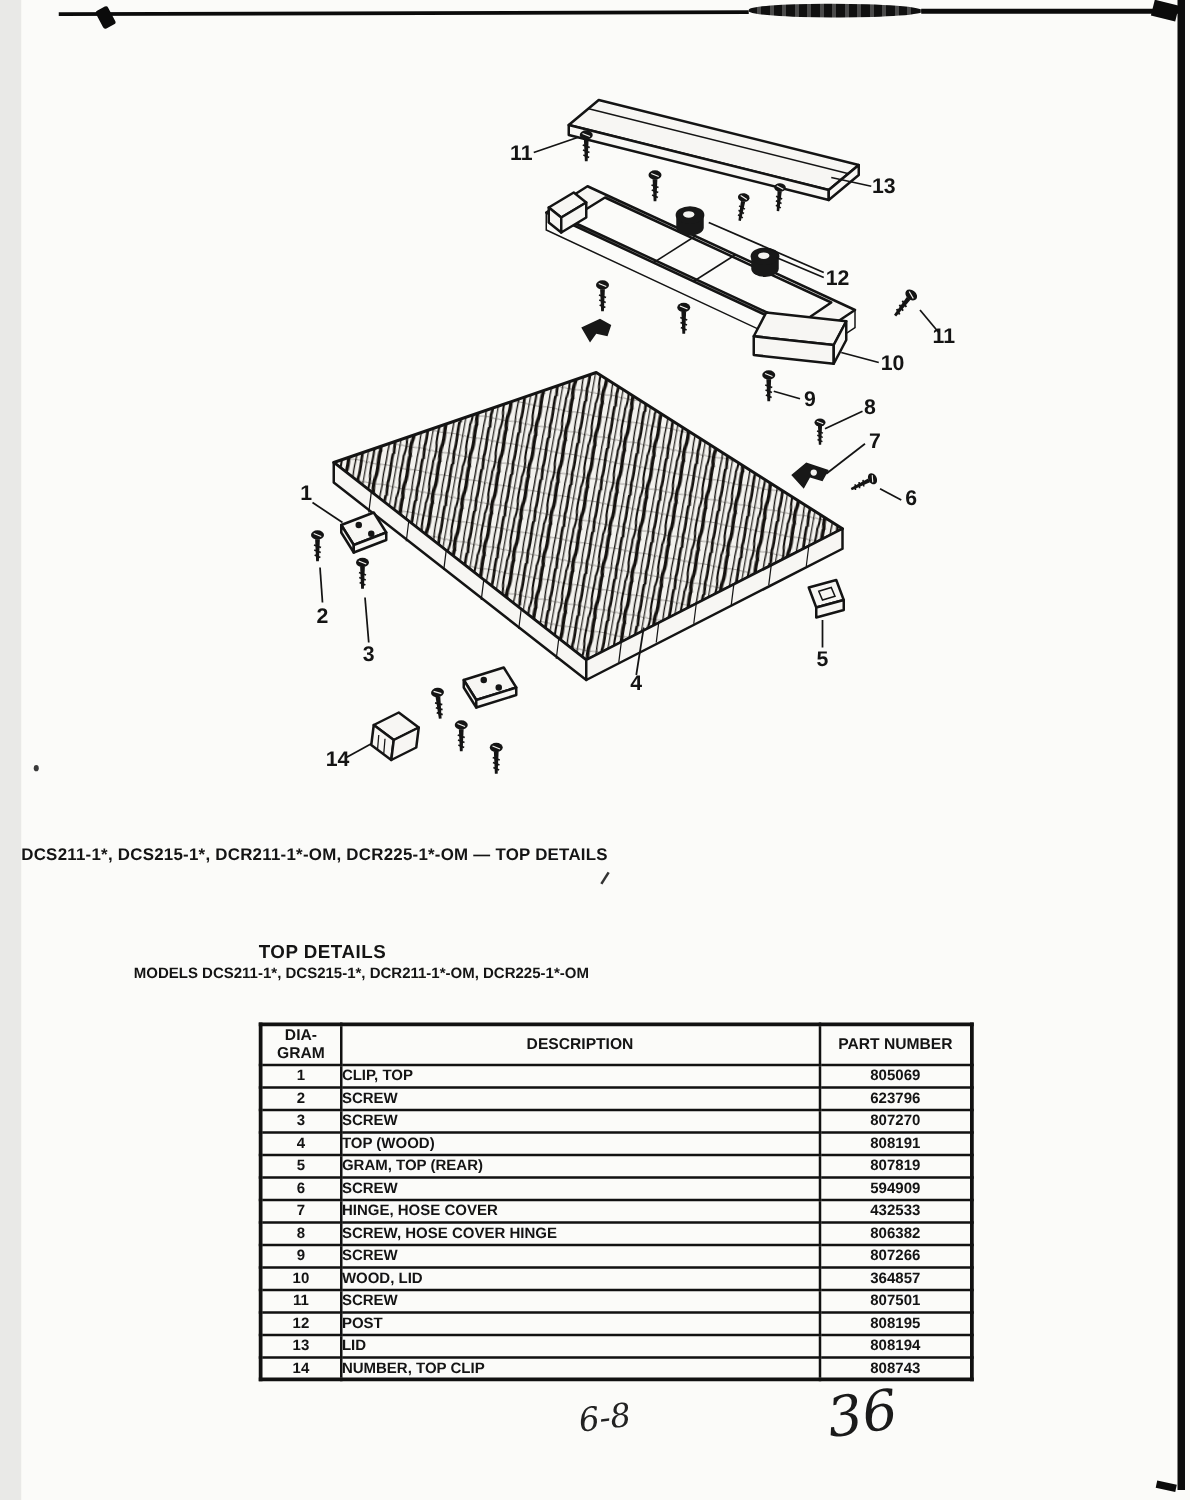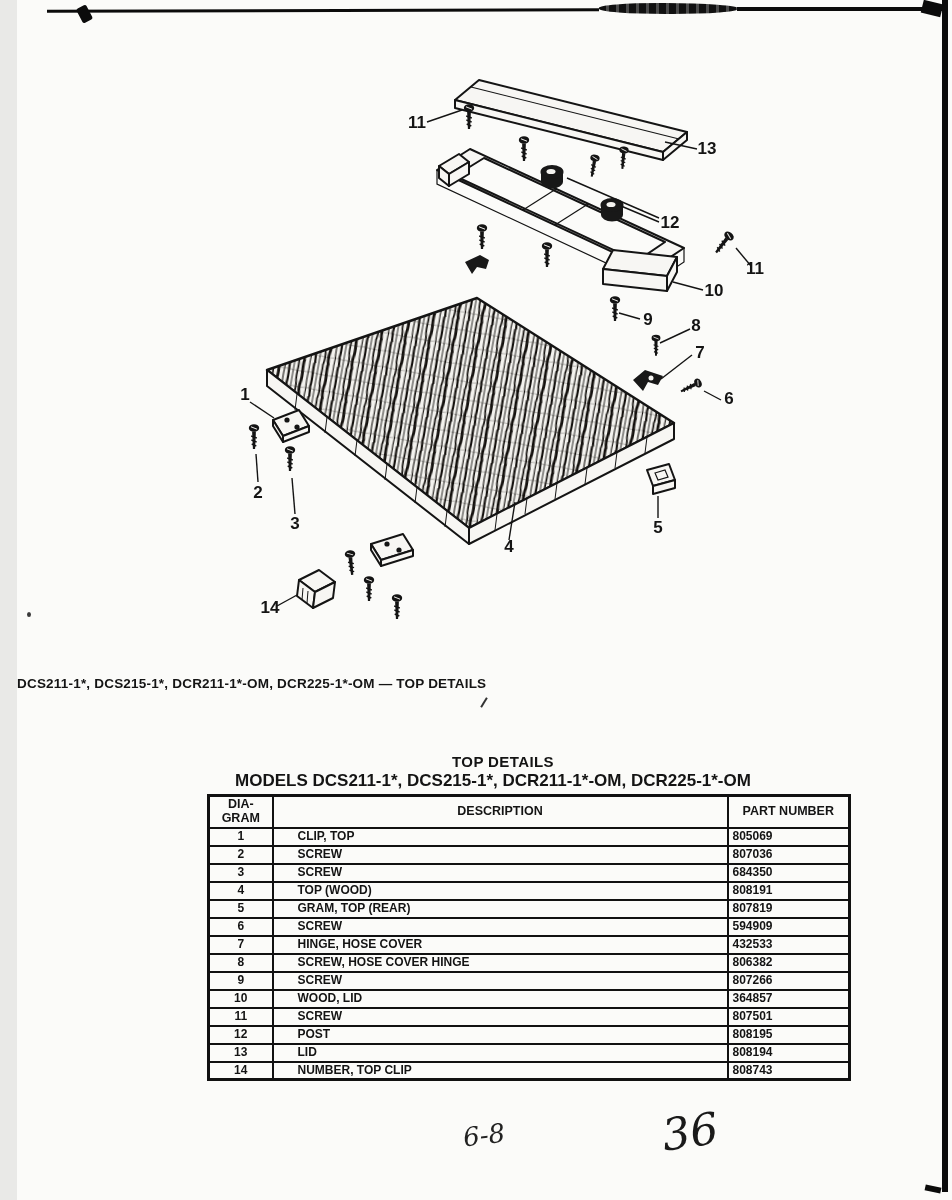--- a/index.html
+++ b/index.html
@@ -25,34 +25,34 @@
 
   .diagram { position:absolute; left:90px; top:50px; }
   .callout { font-family:"Liberation Sans", sans-serif; font-weight:bold; font-size:17px; fill:#141414; text-anchor:middle; }
   .leader { stroke:#141414; stroke-width:1.4; fill:none; }
   .part { stroke:#141414; stroke-width:2; fill:#f7f6f3; stroke-linejoin:round; }
   .thinline { stroke:#141414; stroke-width:1.2; fill:none; }
   .tick { stroke:#141414; stroke-width:1; }
 
   .caption { position:absolute; left:0; top:676px; width:952px; text-align:left;
     font-weight:bold; font-size:13.5px; letter-spacing:0.2px; }
-  .table-title { position:absolute; left:200px; top:753px; width:572px; text-align:center;
+  .table-title { position:absolute; left:190px; top:753px; width:572px; 
     font-weight:bold; font-size:15px; letter-spacing:0.4px; }
-  .table-subtitle { position:absolute; left:90px; top:771px; width:772px; text-align:center;
-    font-weight:bold; font-size:17px; }
-
-  .parts-table { position:absolute; left:190px; top:794px; width:644px;
+  .table-subtitle { position:absolute; left:90px; top:771px; width:772px; text-align:left;
+    font-weight:bold; font-size:12px; }
+
+  .parts-table { position:absolute; left:190px; top:818px; width:572px;
     border-collapse:collapse; border:3px solid #111;
     font-size:12px; font-weight:bold; }
   .parts-table th, .parts-table td { border:2px solid #111; padding:0 4px; line-height:1.1; }
   .parts-table thead th { height:32px; font-size:12.5px; text-align:center; }
   .parts-table td { height:18px; }
   .col-dia  { width:64px;  text-align:center; }
-  .col-part { width:122px; }
-  td.col-desc { text-align:left; padding-left:24px; }
+  .col-part { width:122px; text-align:center; }
+  td.col-desc { text-align:left; padding-left:0; }
 
   .footer-page { position:absolute; left:446px; top:1120px;
     font-family:"DejaVu Serif", serif; font-style:italic; font-size:26px;
     transform:rotate(-7deg); color:#222; }
   .footer-hand { position:absolute; left:645px; top:1106px;
     font-family:"DejaVu Serif", serif; font-style:italic; font-size:44px;
     transform:rotate(-8deg); color:#1a1a1a; }
 </style>
 </head>
 <body>
@@ -248,27 +248,27 @@
     <tbody>
     <tr>
       <td class="col-dia">1</td>
       <td class="col-desc">CLIP, TOP</td>
       <td class="col-part">805069</td>
     </tr>
 
     <tr>
       <td class="col-dia">2</td>
       <td class="col-desc">SCREW</td>
-      <td class="col-part">807036</td>
+      <td class="col-part">623796</td>
     </tr>
 
     <tr>
       <td class="col-dia">3</td>
       <td class="col-desc">SCREW</td>
-      <td class="col-part">684350</td>
+      <td class="col-part">807270</td>
     </tr>
 
     <tr>
       <td class="col-dia">4</td>
       <td class="col-desc">TOP (WOOD)</td>
       <td class="col-part">808191</td>
     </tr>
 
     <tr>
       <td class="col-dia">5</td>

